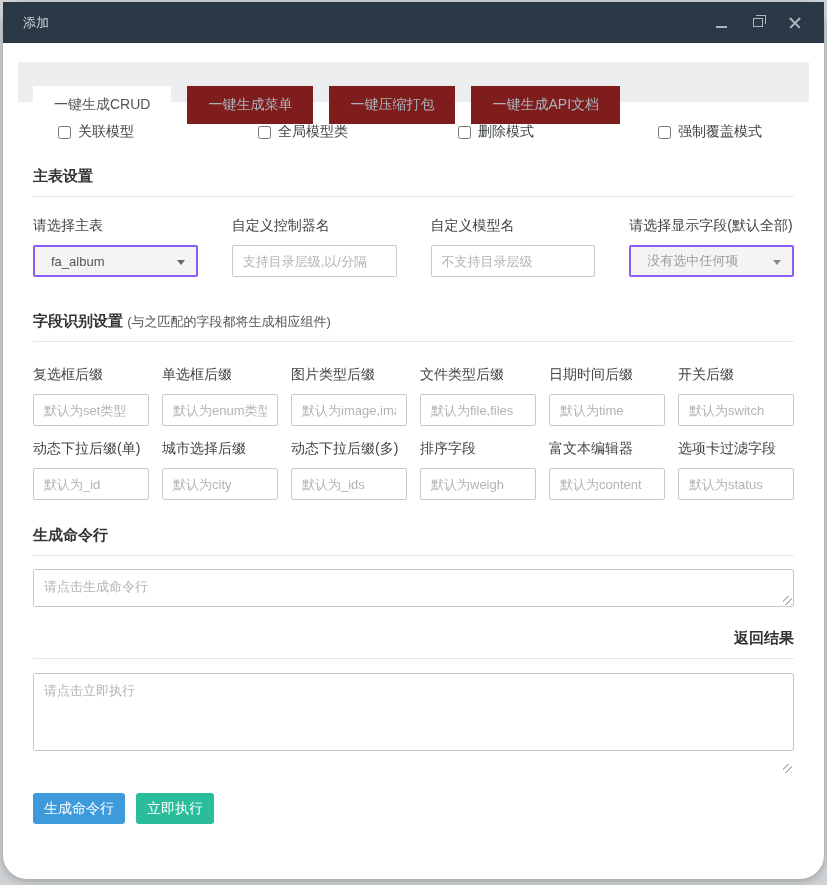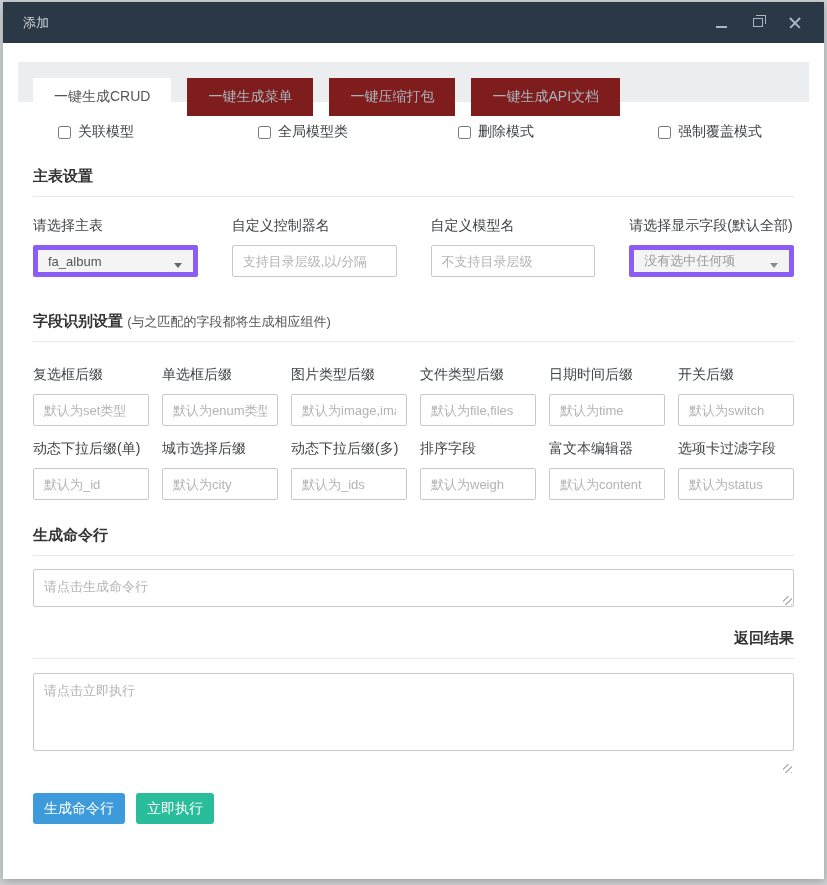--- a/index.html
+++ b/index.html
@@ -5,21 +5,21 @@
   * { margin:0; padding:0; box-sizing:border-box; }
   html,body { width:827px; height:885px; overflow:hidden; }
   body {
     background:#cfd2d4;
     font-family:"Liberation Sans","DejaVu Sans",sans-serif;
     -webkit-font-smoothing:antialiased;
   }
   .window {
     position:absolute; left:3px; top:2px; width:821px; height:877px;
     background:#fff; box-shadow:0 2px 8px rgba(0,0,0,.25);
-    display:flex; flex-direction:column;
+    display:flex; flex-direction:column;border-radius:24px;
   }
   
   .titlebar {
     height:41px; background:#2b3947; flex:0 0 auto;
     display:flex; align-items:center; padding:0 18px 0 20px;
   }
   .titlebar .title { color:#cdd4da; font-size:13px; }
   .win-controls { margin-left:auto; display:flex; align-items:center; gap:15px; }
   .win-btn { width:22px; height:22px; display:flex; align-items:center; justify-content:center; cursor:pointer; }
   .ic-min { width:11px; height:2px; background:#aab6c0; margin-top:8px; }
@@ -29,21 +29,21 @@
   .ic-close::before,.ic-close::after {
     content:""; position:absolute; left:-1px; top:5px; width:14px; height:1.6px; background:#aab6c0;
   }
   .ic-close::before { transform:rotate(45deg); }
   .ic-close::after  { transform:rotate(-45deg); }
   
   .dialog-body { flex:1 1 auto; padding:0 15px; position:relative; }
   
   .tab-strip {
     margin-top:19px; background:#ebedee; height:40px;
-    padding:16px 0 0 15px; display:flex;
+    padding:24px 0 0 15px; display:flex;
   }
   .tab {
     height:38px; display:inline-flex; align-items:center;
     padding:0 21px; margin-right:16px; font-size:14px;
     background:#7f1d1d; color:#a9b3ba; cursor:pointer; white-space:nowrap;
   }
   .tab.active { background:#fff; color:#555; }
   
   .inner { padding:0 15px; }
   
@@ -66,22 +66,22 @@
   .grid6 { margin-top:24px; display:grid; grid-template-columns:repeat(6,minmax(0,1fr)); column-gap:13px; row-gap:14px; }
   .field label { display:block; font-size:14px; color:#404447; margin-bottom:10px; white-space:nowrap; overflow:hidden; }
   .field input[type=text] {
     width:100%; height:32px; border:1px solid #c9c9c9; border-radius:2px;
     padding:0 10px; font-size:13px; color:#555; background:#fff; outline:none;
     font-family:inherit;
   }
   .field input[type=text]::placeholder { color:#b3b3b3; opacity:1; }
   
   .select {
-    width:100%; height:32px; border:5px solid #8b5cf6; border-radius:2px;
-    background:#f4f4f4; display:flex; align-items:center; padding:0 10px;
+    width:100%; height:32px; border:2px solid #8b5cf6; border-radius:2px;
+    background:#f4f4f4; display:flex; align-items:center; padding:0 16px;
     font-size:13px; color:#555; cursor:pointer; position:relative;
   }
   .select.muted { color:#9a9a9a; }
   .caret {
     position:absolute; right:11px; top:13px; width:0; height:0;
     border-left:4px solid transparent; border-right:4px solid transparent;
     border-top:5px solid #666;
   }
   .select.muted .caret { border-top-color:#8a8a8a; }
   

